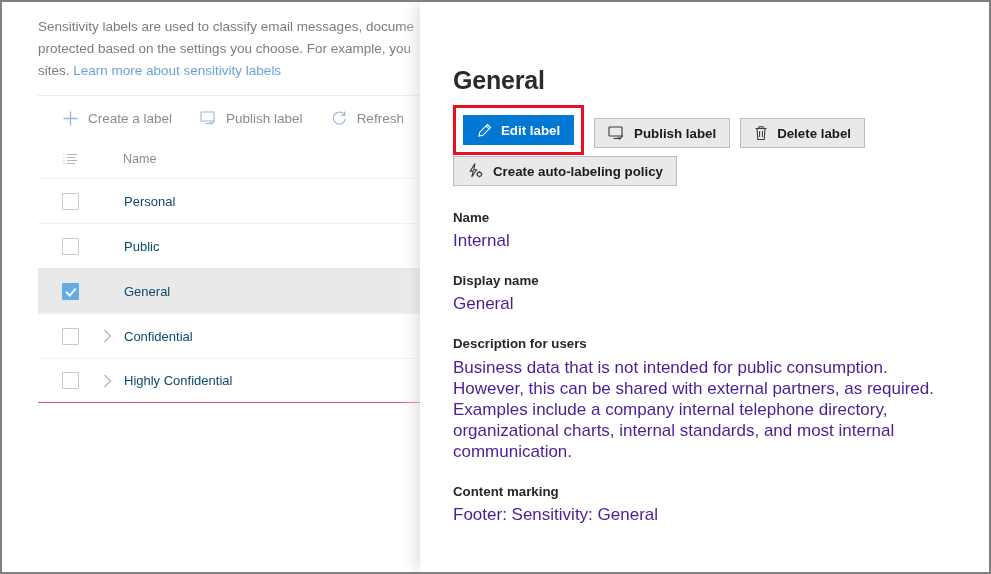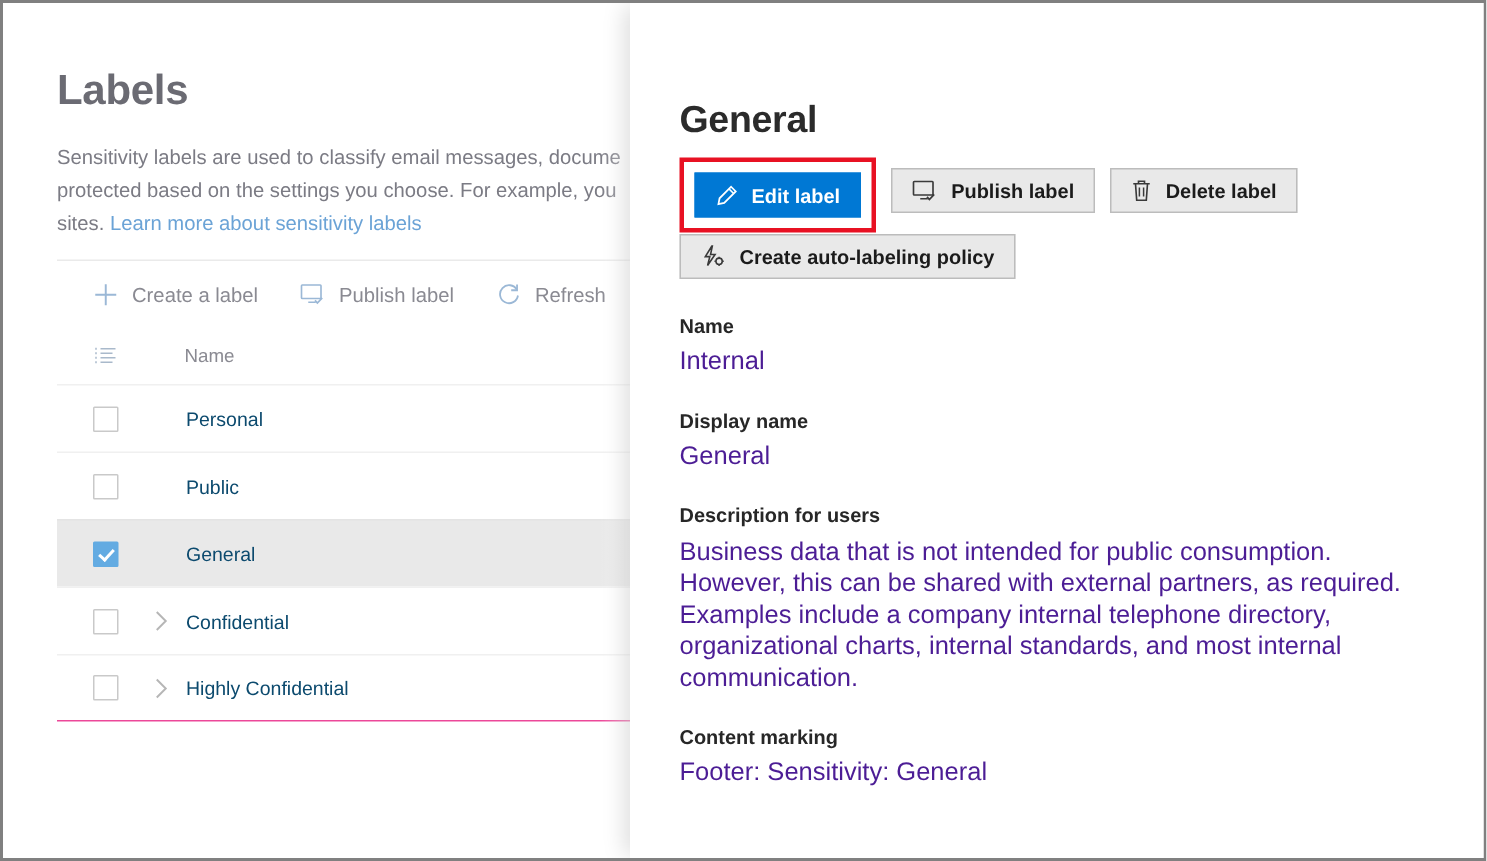--- a/index.html
+++ b/index.html
@@ -206,21 +206,21 @@
   .panel-title {
     font-size: 25px;
     font-weight: bold;
     color: #2b2b2b;
     line-height: 32px;
     letter-spacing: -0.2px;
     margin: 0;
   }
   .btn-row {
     display: flex;
-    align-items: flex-start;
+    align-items: flex-end;
     gap: 10px;
     margin-top: 16px;
   }
   .btn-row.second { margin-top: 8px; }
   .btn {
     display: inline-flex;
     align-items: center;
     gap: 9px;
     height: 30px;
     padding: 0 13px;
@@ -264,21 +264,20 @@
   }
   .field.desc .field-value { line-height: 21px; }
 </style>
 </head>
 <body>
 
 <div id="screen">
 
   <div class="bg-page">
     <div class="bg-inner">
-      <h1 class="page-title">Labels</h1>
 
       <div class="page-desc"><span>Sensitivity labels are used to classify email messages, docume
 protected based on the settings you choose. For example, you
 sites. </span><span class="lnk">Learn more about sensitivity labels</span></div>
 
       <div class="divider"></div>
 
       <div class="cmdbar">
         <div class="cmd-item">
           <span class="cmd-icon">

